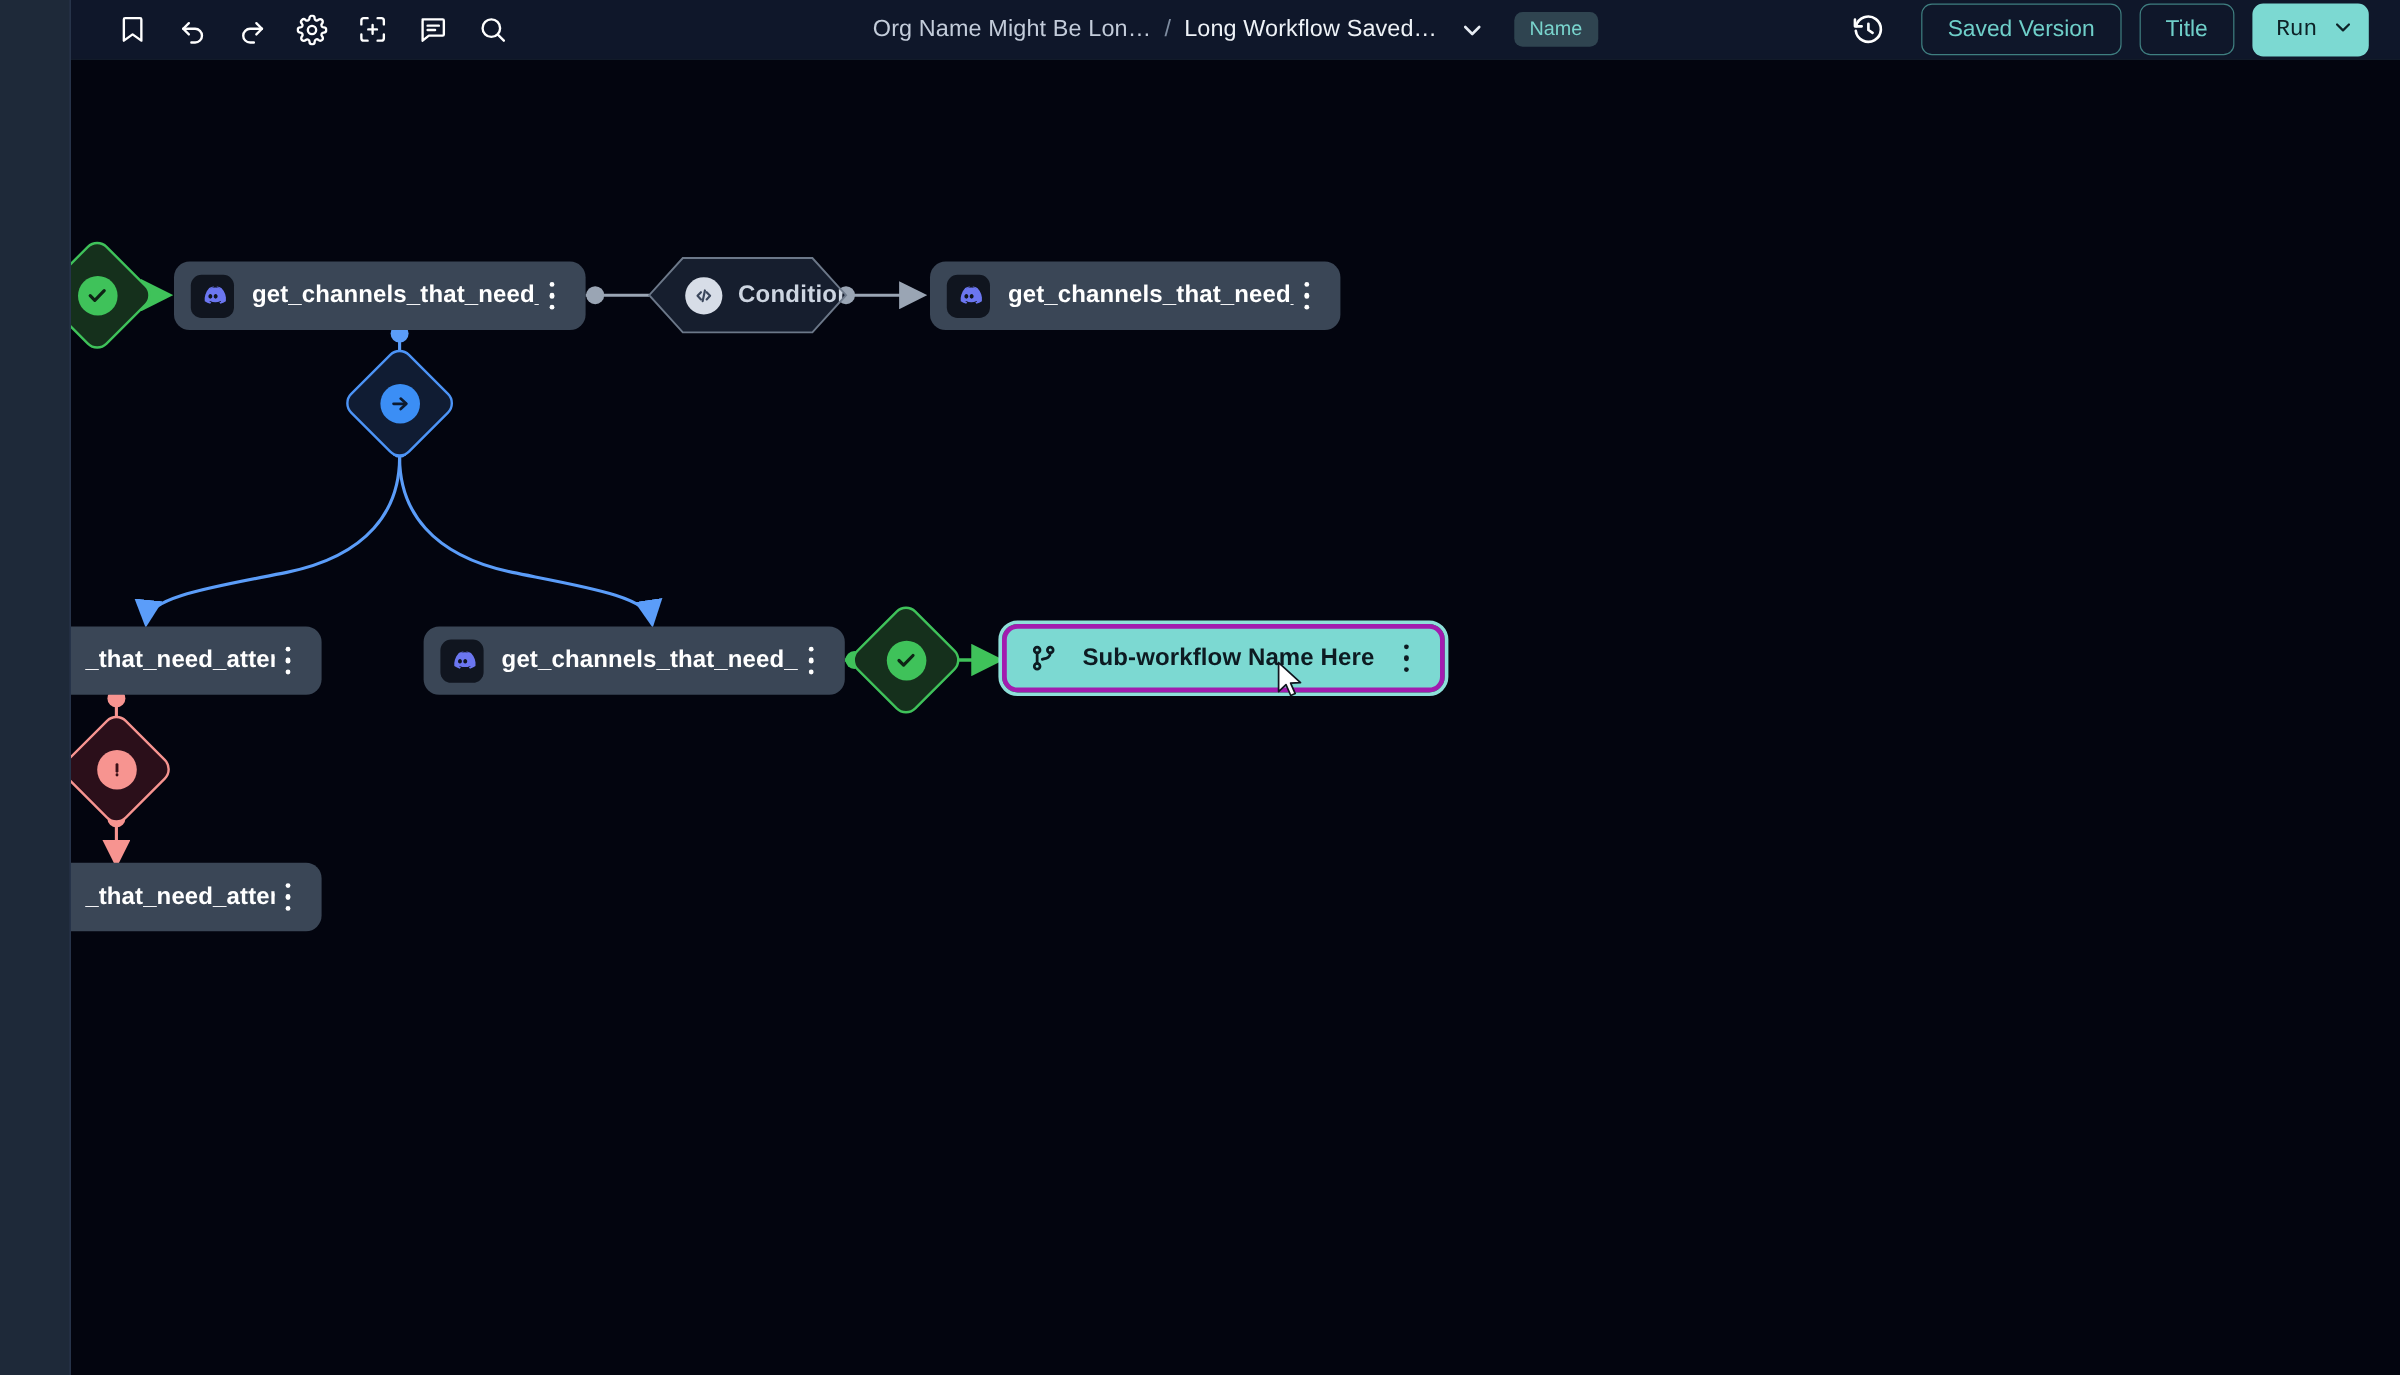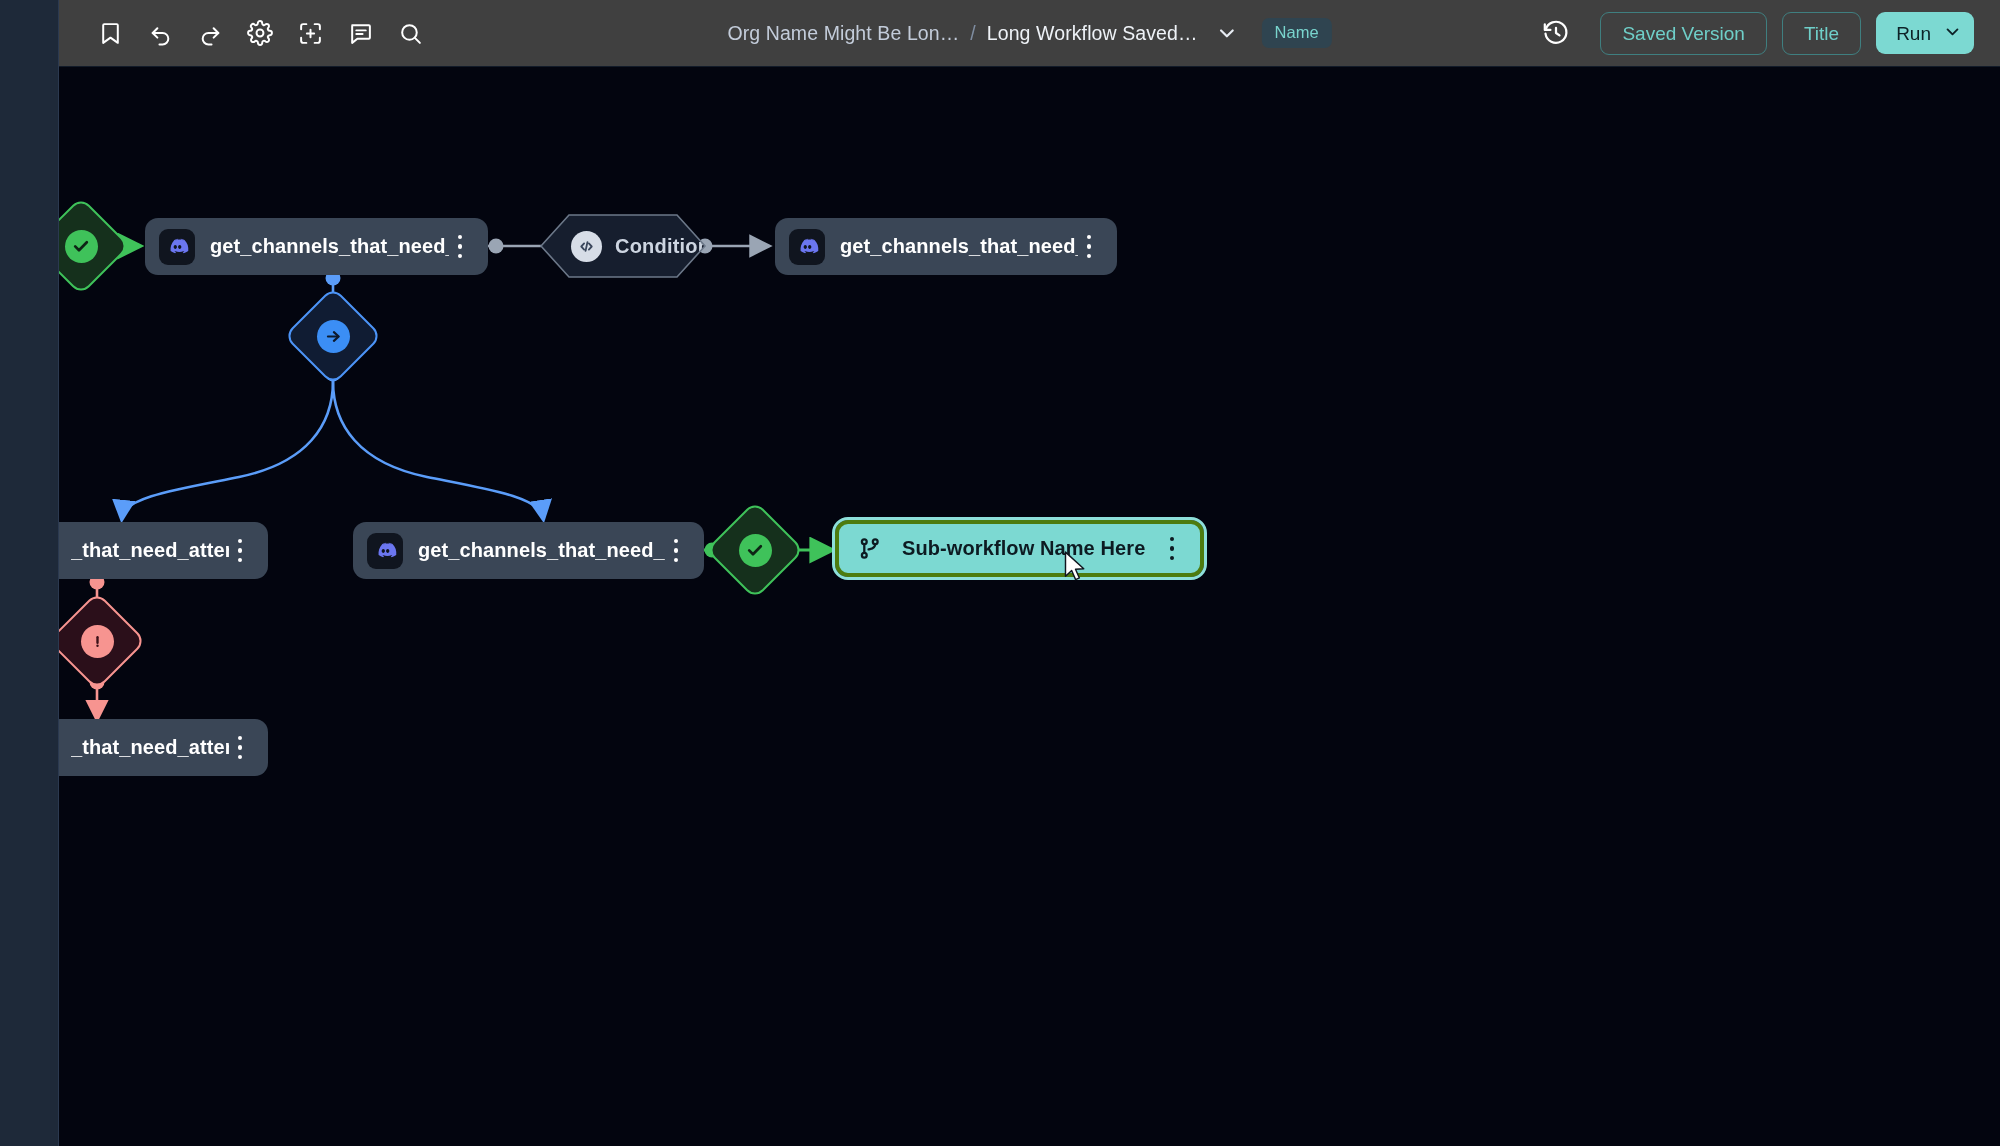--- a/index.html
+++ b/index.html
@@ -26,22 +26,22 @@
     width: 59px; height: 1146px;
     background: #1e2939;
     border-right: 1px solid #2b3950;
     z-index: 30;
   }
 
   
   .toolbar {
     position: absolute;
     left: 59px; top: 0;
-    width: 1941px; height: 67px;
-    background: #404040;
+    width: 1941px; height: 50px;
+    background: #0f172a;
     border-bottom: 1px solid #121b29;
     display: flex;
     align-items: center;
     z-index: 25;
   }
 
   .tb-left {
     display: flex;
     align-items: center;
     gap: 4px;
@@ -138,21 +138,21 @@
     color: #0d2227;
     font-size: 19px;
     border: none;
     border-radius: 9px;
     padding: 11px 13px 11px 20px;
     cursor: pointer;
     display: flex;
     align-items: center;
     gap: 13px;
     line-height: 1;
-    font-family: Liberation Sans, sans-serif;
+    font-family: Liberation Mono, monospace;
   }
 
   
   .canvas {
     position: absolute;
     left: 59px; top: 65px;
     width: 1941px; height: 1081px;
     background: #03050f;
     overflow: hidden;
   }
@@ -221,21 +221,21 @@
     border-top-left-radius: 0;
     border-bottom-left-radius: 0;
   }
   .node.clipped .node-label {
     margin-left: 12px;
   }
 
   
   .node.selected {
     background: #7cd9d2;
-    border: 4px solid #4d7c0f;
+    border: 4px solid #a21caf;
     outline: 3px solid #8ee0da;
     height: 57px;
   }
   .node.selected .node-label { color: #0d1b22; }
   .node.selected .node-menu i { background: #0d1b22; }
 
   
   .hexnode {
     position: absolute;
     height: 62px;

